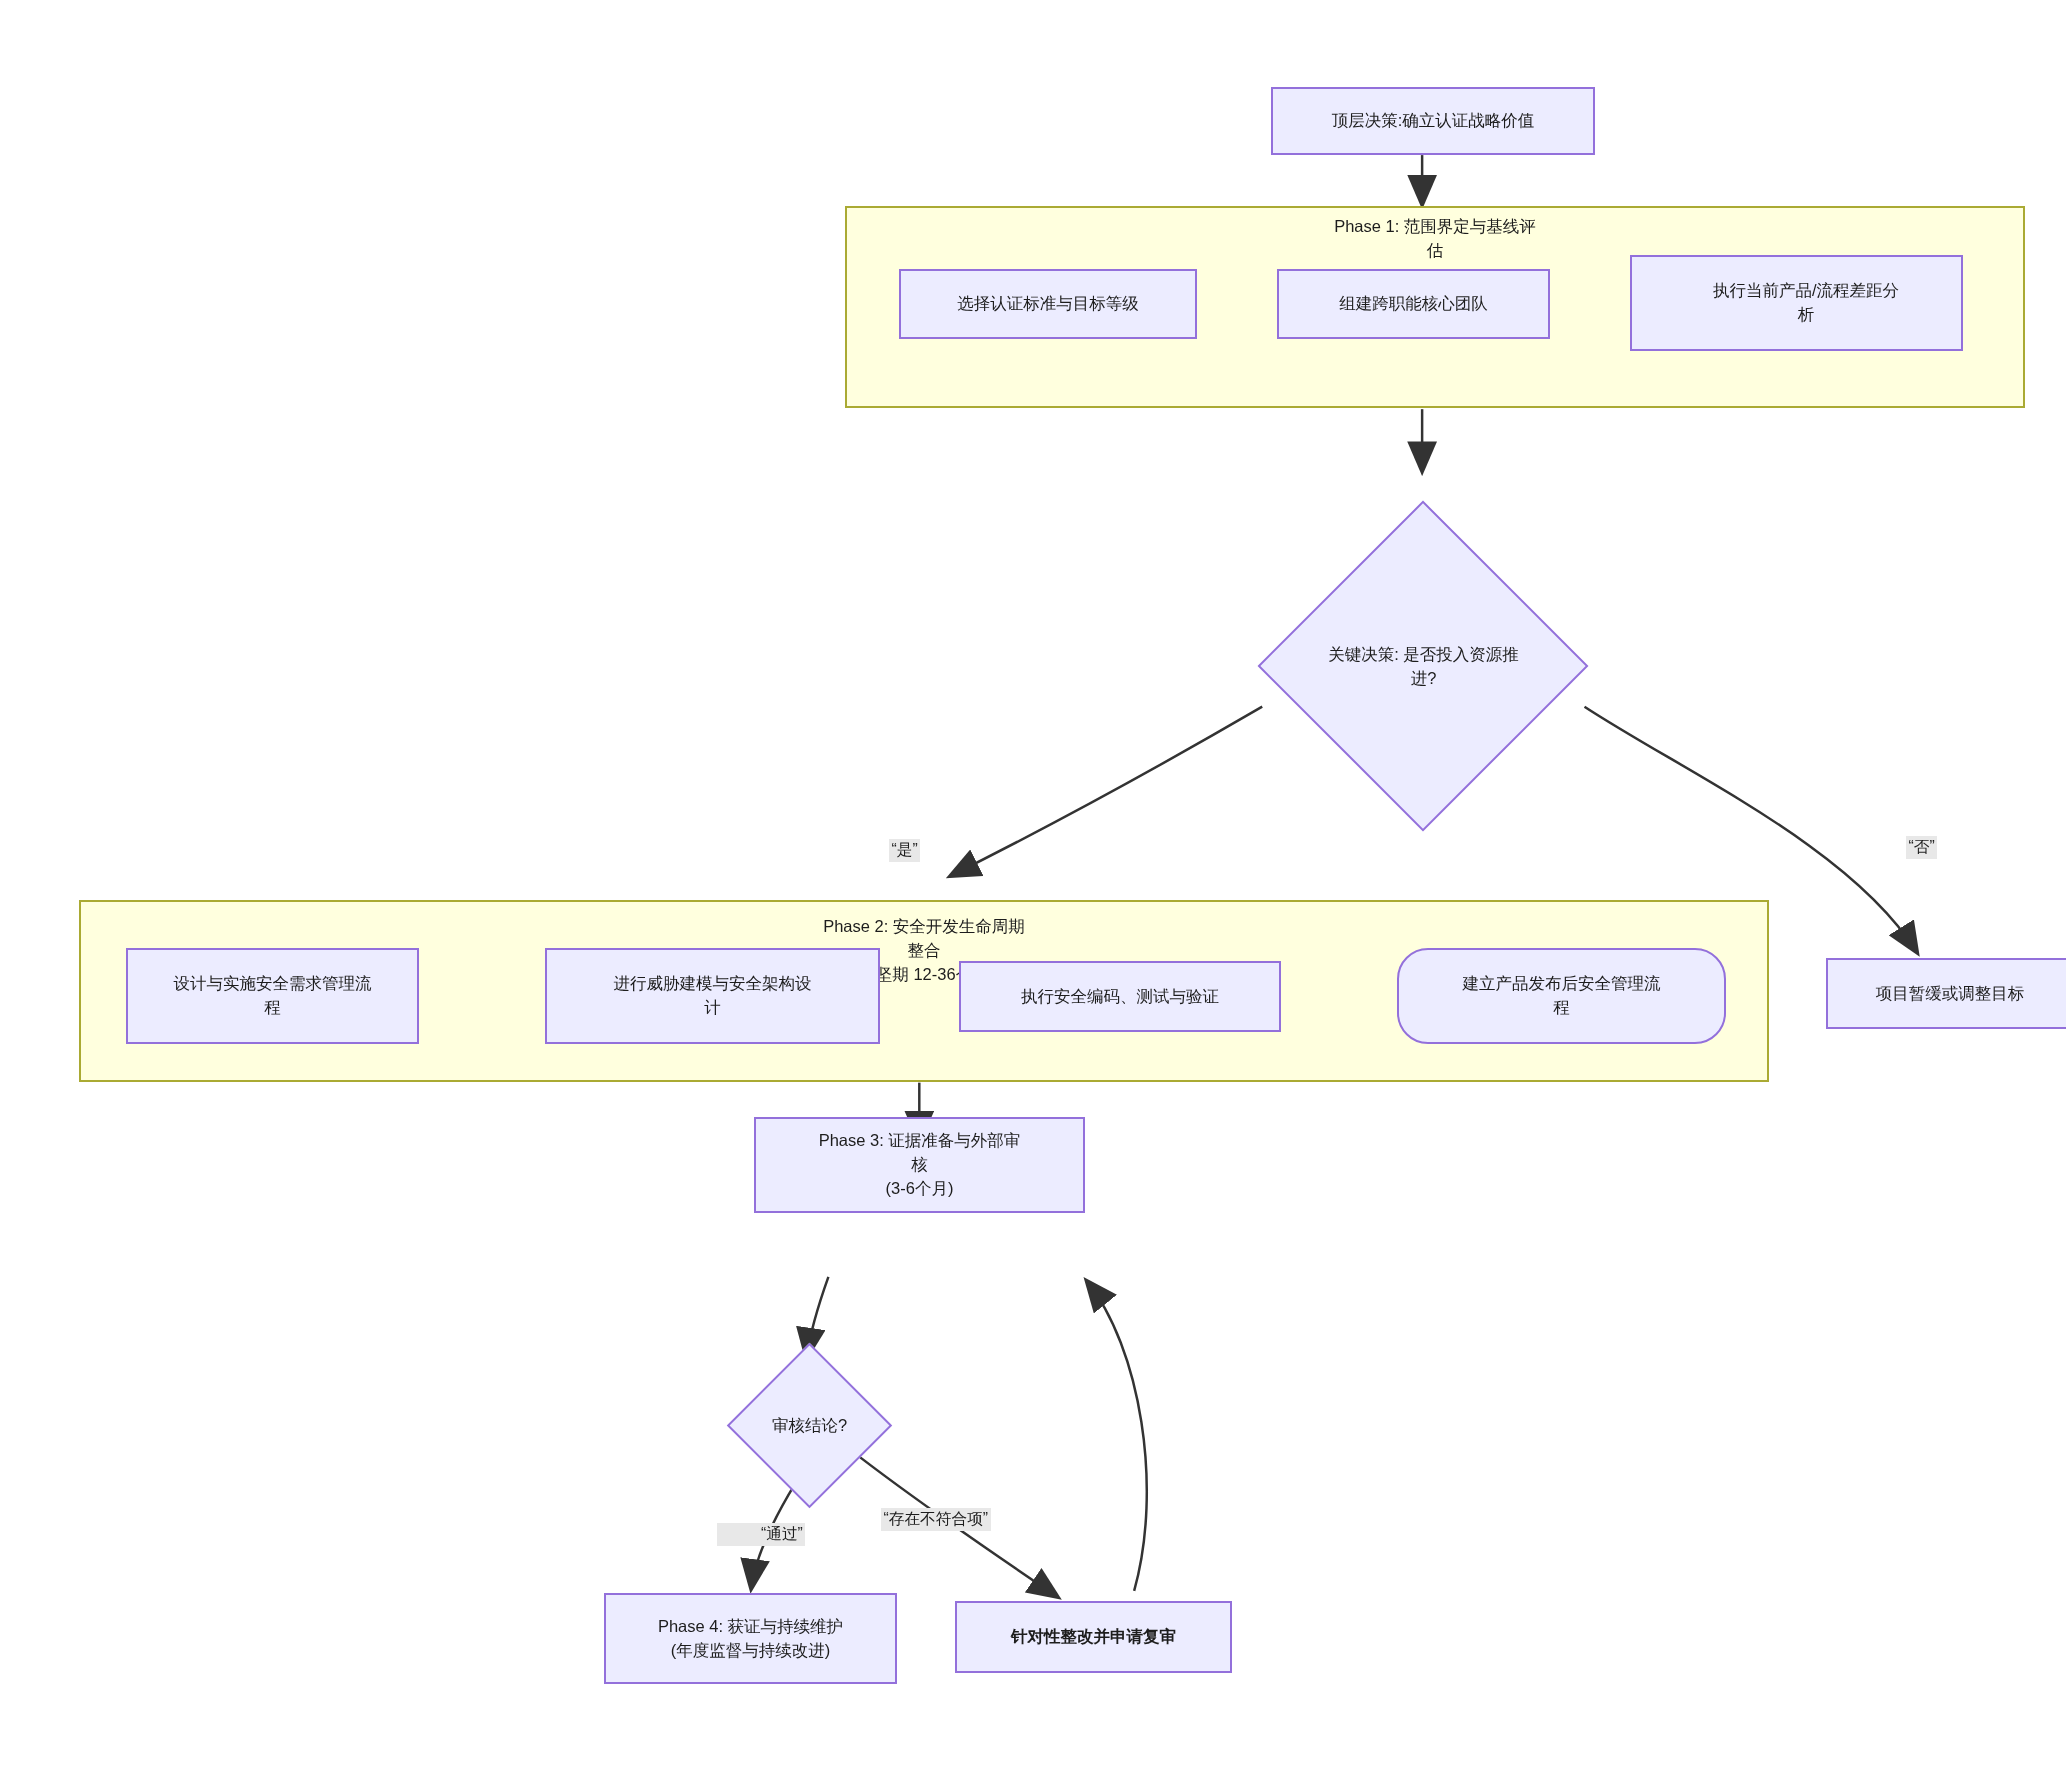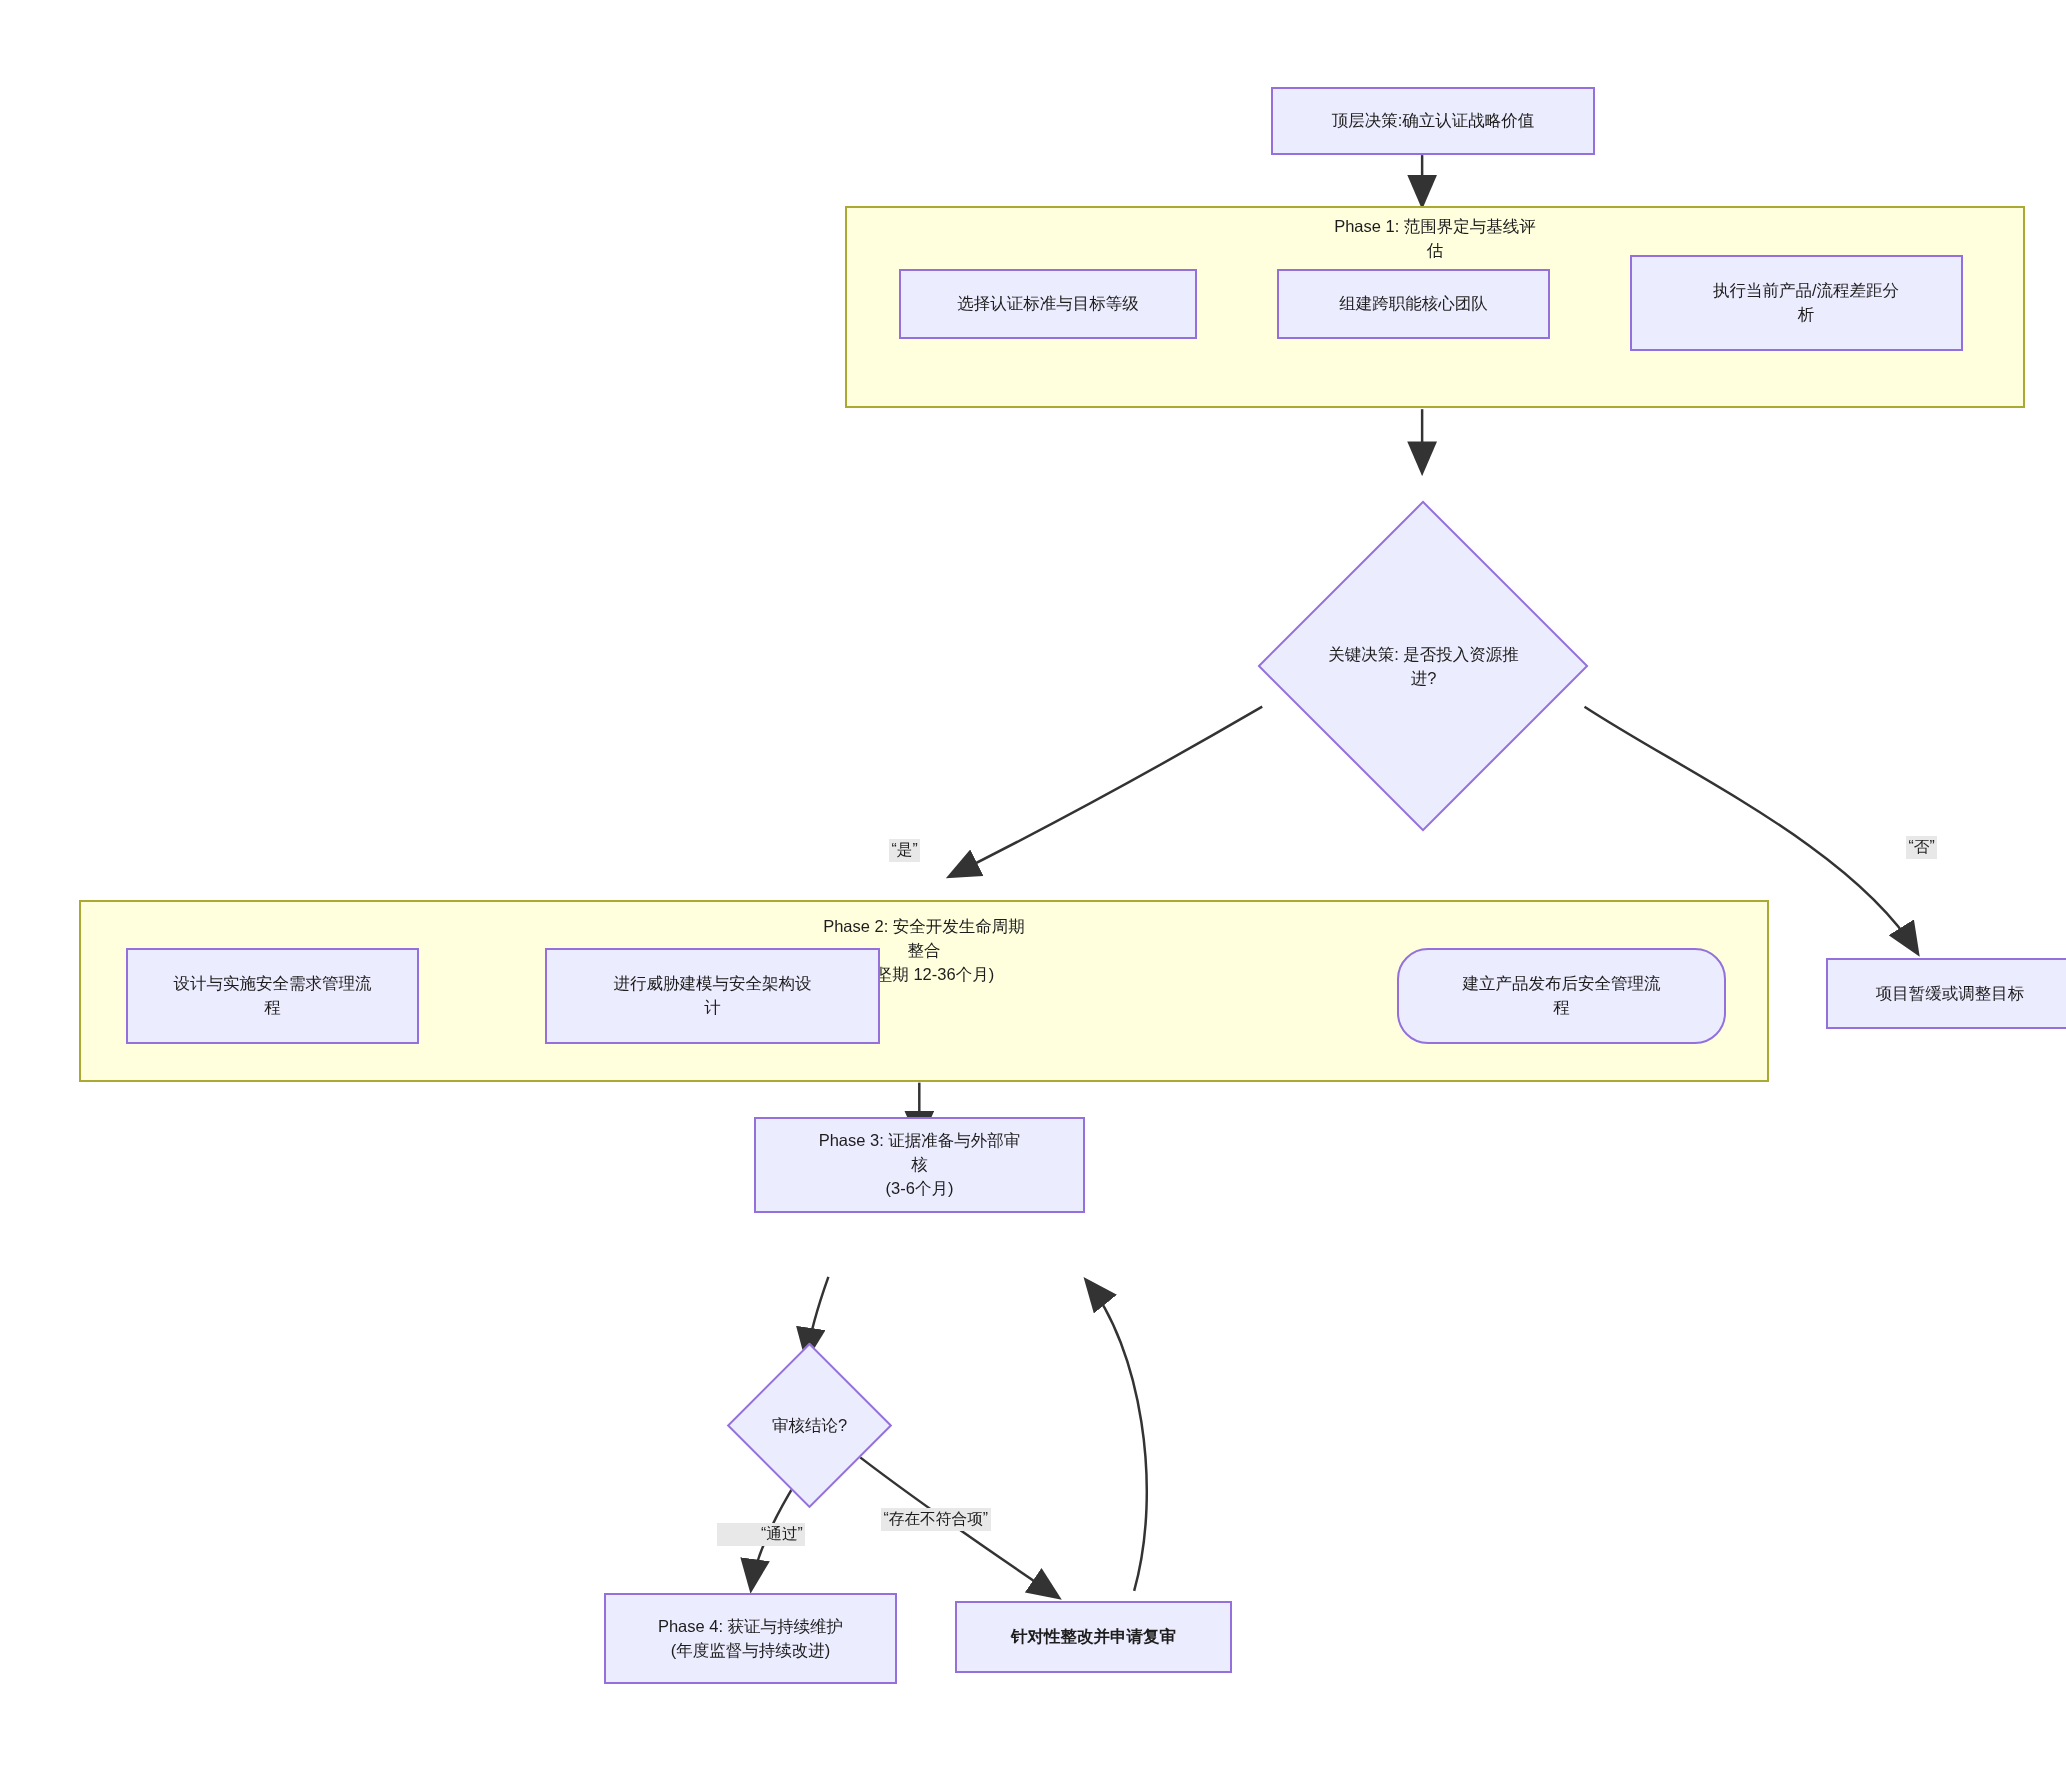--- a/index.html
+++ b/index.html
@@ -93,20 +93,21 @@
 整合
 (攻坚期 12-36个月)</div>
   </div>
 
   <div class="node" style="left:126px; top:948px; width:293px; height:96px;">设计与实施安全需求管理流
 程</div>
 
   <div class="node" style="left:545px; top:948px; width:335px; height:96px;font-family:Liberation Serif, serif;">进行威胁建模与安全架构设
 计</div>
 
+  <div class="node" style="left:959px; top:961px; width:322px; height:71px;">执行安全编码、测试与验证</div>
 
   <div class="node" style="left:1397px; top:948px; width:329px; height:96px;border-radius:31px;">建立产品发布后安全管理流
 程</div>
 
   <div class="node" style="left:1826px; top:958px; width:248px; height:71px;">项目暂缓或调整目标</div>
 
   <div class="node" style="left:754px; top:1117px; width:331px; height:96px;">Phase 3: 证据准备与外部审
 核
 (3-6个月)</div>
 

